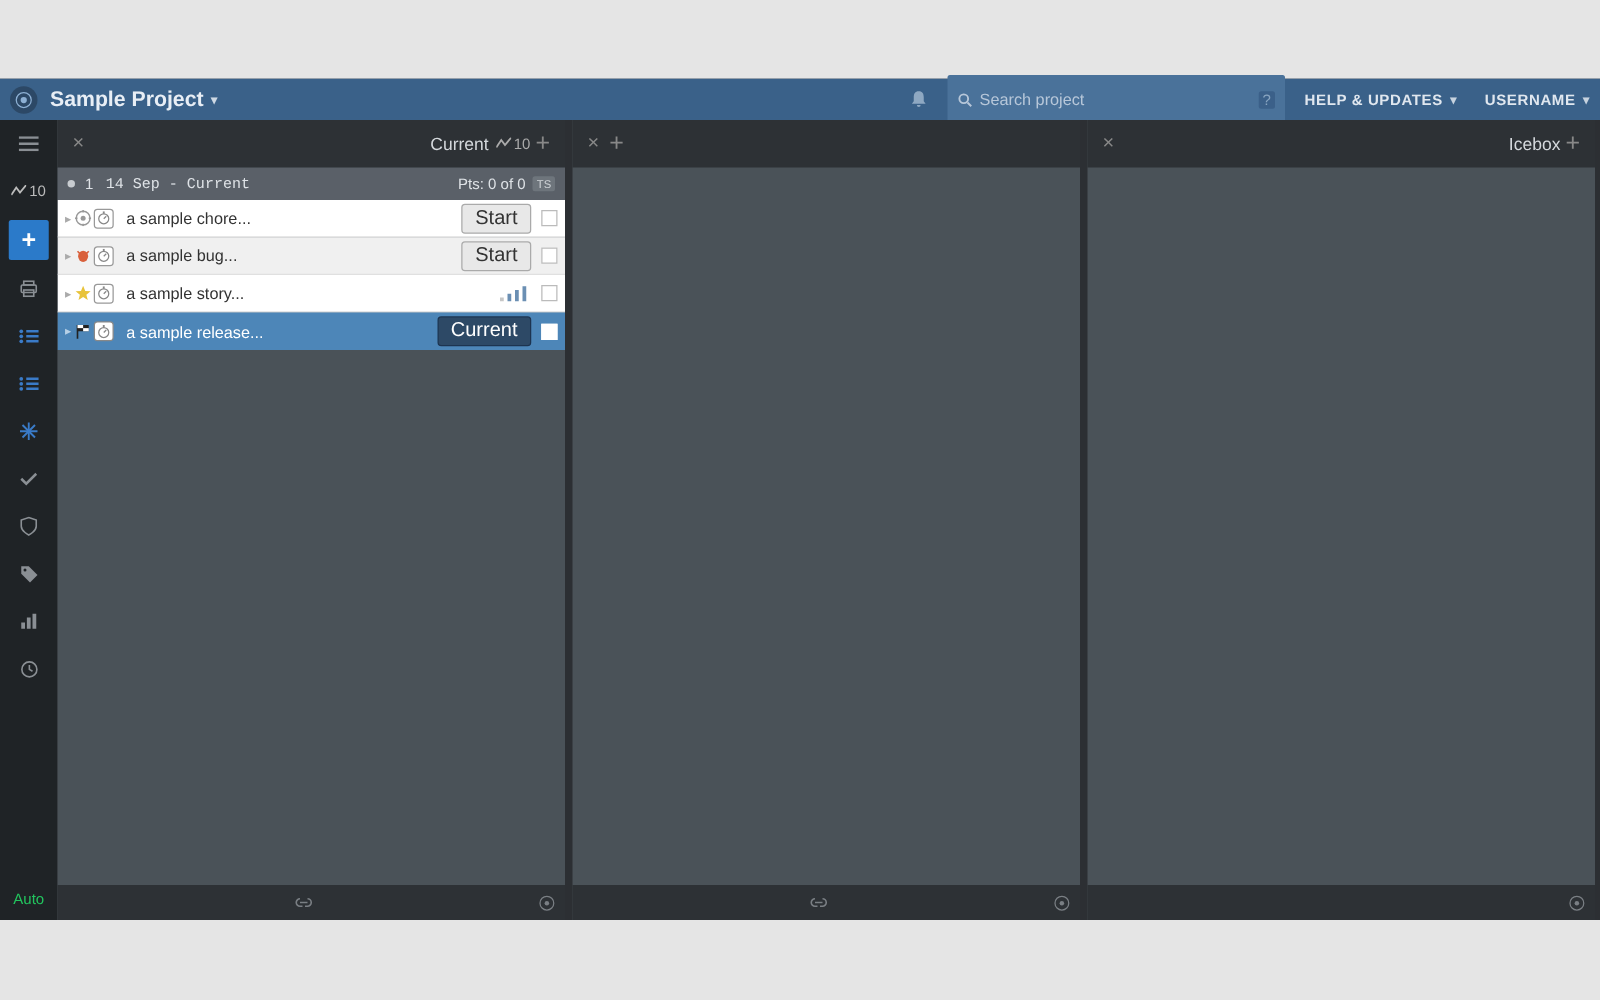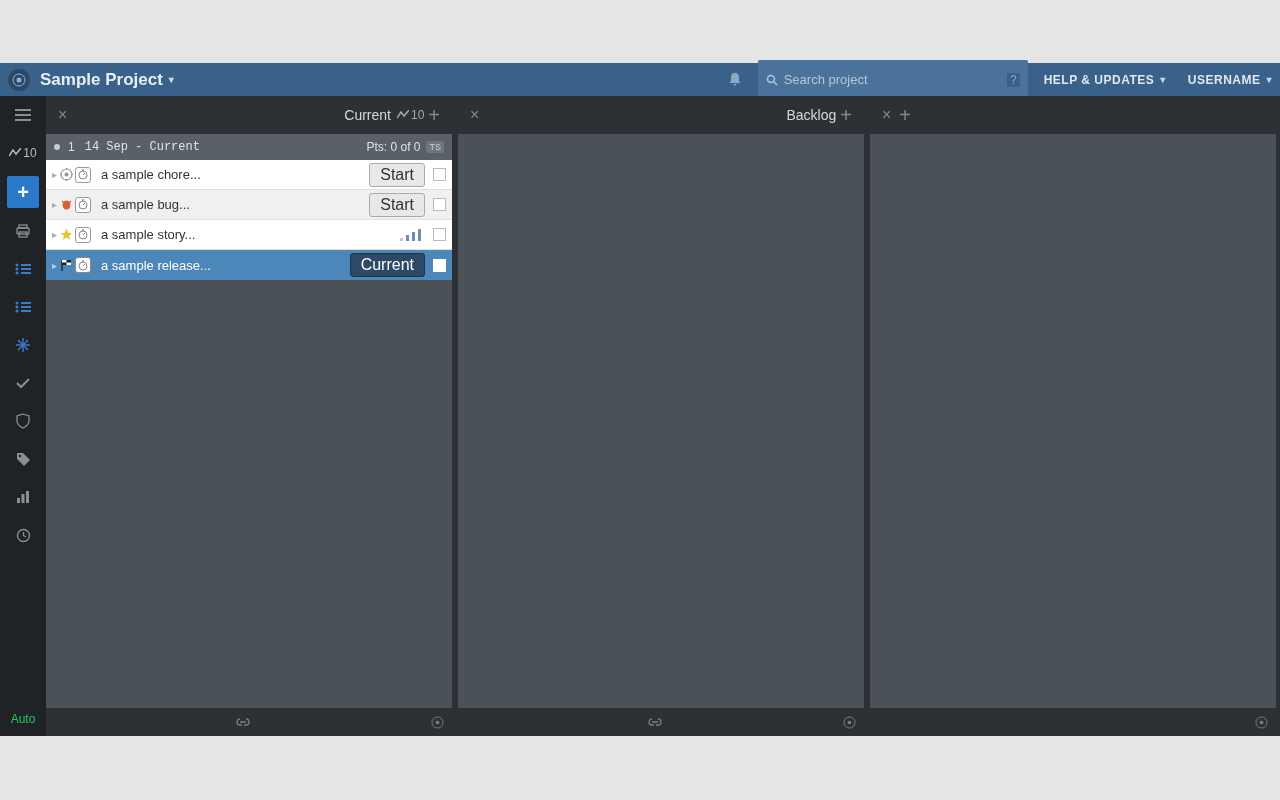--- a/index.html
+++ b/index.html
@@ -336,23 +336,20 @@
                   <circle cx="6.5" cy="6.5" r="5.5" fill="none" stroke="#7a7f84" stroke-width="1"></circle>
                   <circle cx="6.5" cy="6.5" r="1.8" fill="#7a7f84"></circle>
                 </svg>
           </span>
         </div>
       </div>
 
       <div class="panel">
         <div class="panel-header">
           <span class="panel-close">×</span>
-          <span class="panel-title">
-                <span>Backlog</span>
-              </span>
           <span class="panel-add">+</span>
         </div>
         <div class="panel-body"></div>
         <div class="panel-footer">
           <div class="panel-footer-center">
             <span>
                   <svg width="16" height="8" viewBox="0 0 16 8">
                     <path d="M5 1 A3 3 0 0 0 5 7 L7 7 M11 1 A3 3 0 0 1 11 7 L9 7 M5 4 L11 4" fill="none" stroke="#7a7f84" stroke-width="1.3"></path>
                   </svg>
                 </span>
@@ -362,20 +359,23 @@
                   <circle cx="6.5" cy="6.5" r="5.5" fill="none" stroke="#7a7f84" stroke-width="1"></circle>
                   <circle cx="6.5" cy="6.5" r="1.8" fill="#7a7f84"></circle>
                 </svg>
           </span>
         </div>
       </div>
 
       <div class="panel">
         <div class="panel-header">
           <span class="panel-close">×</span>
+          <span class="panel-title">
+                <span>Icebox</span>
+              </span>
           <span class="panel-add">+</span>
         </div>
         <div class="panel-body"></div>
         <div class="panel-footer">
           <div class="panel-footer-center"></div>
           <span class="gear">
             <svg width="13" height="13" viewBox="0 0 13 13">
                   <circle cx="6.5" cy="6.5" r="5.5" fill="none" stroke="#7a7f84" stroke-width="1"></circle>
                   <circle cx="6.5" cy="6.5" r="1.8" fill="#7a7f84"></circle>
                 </svg>

